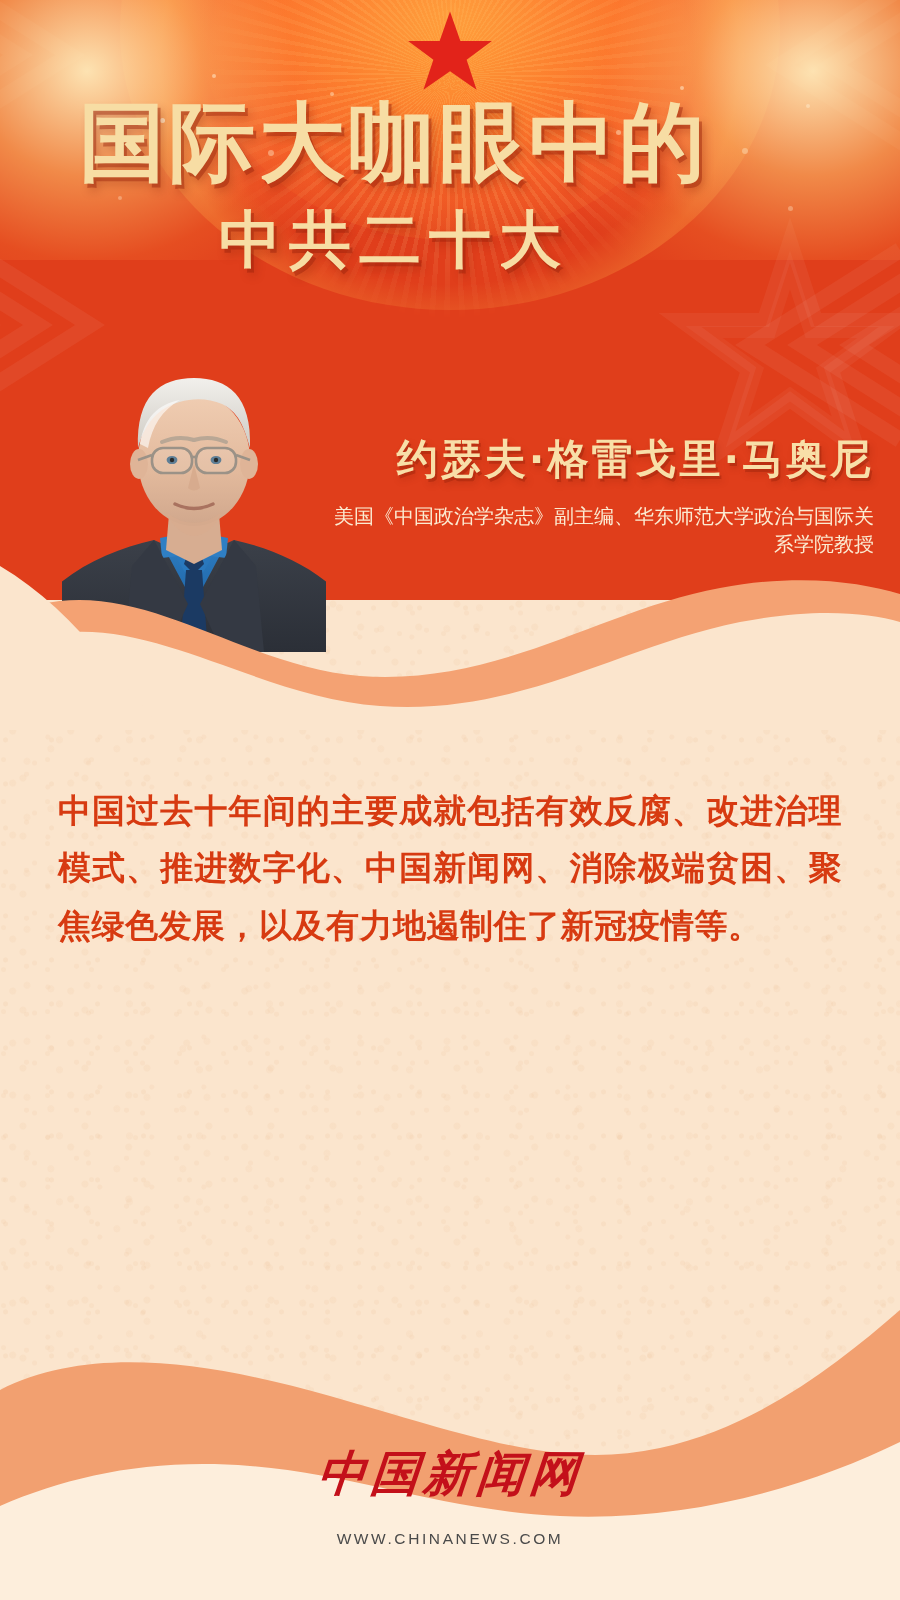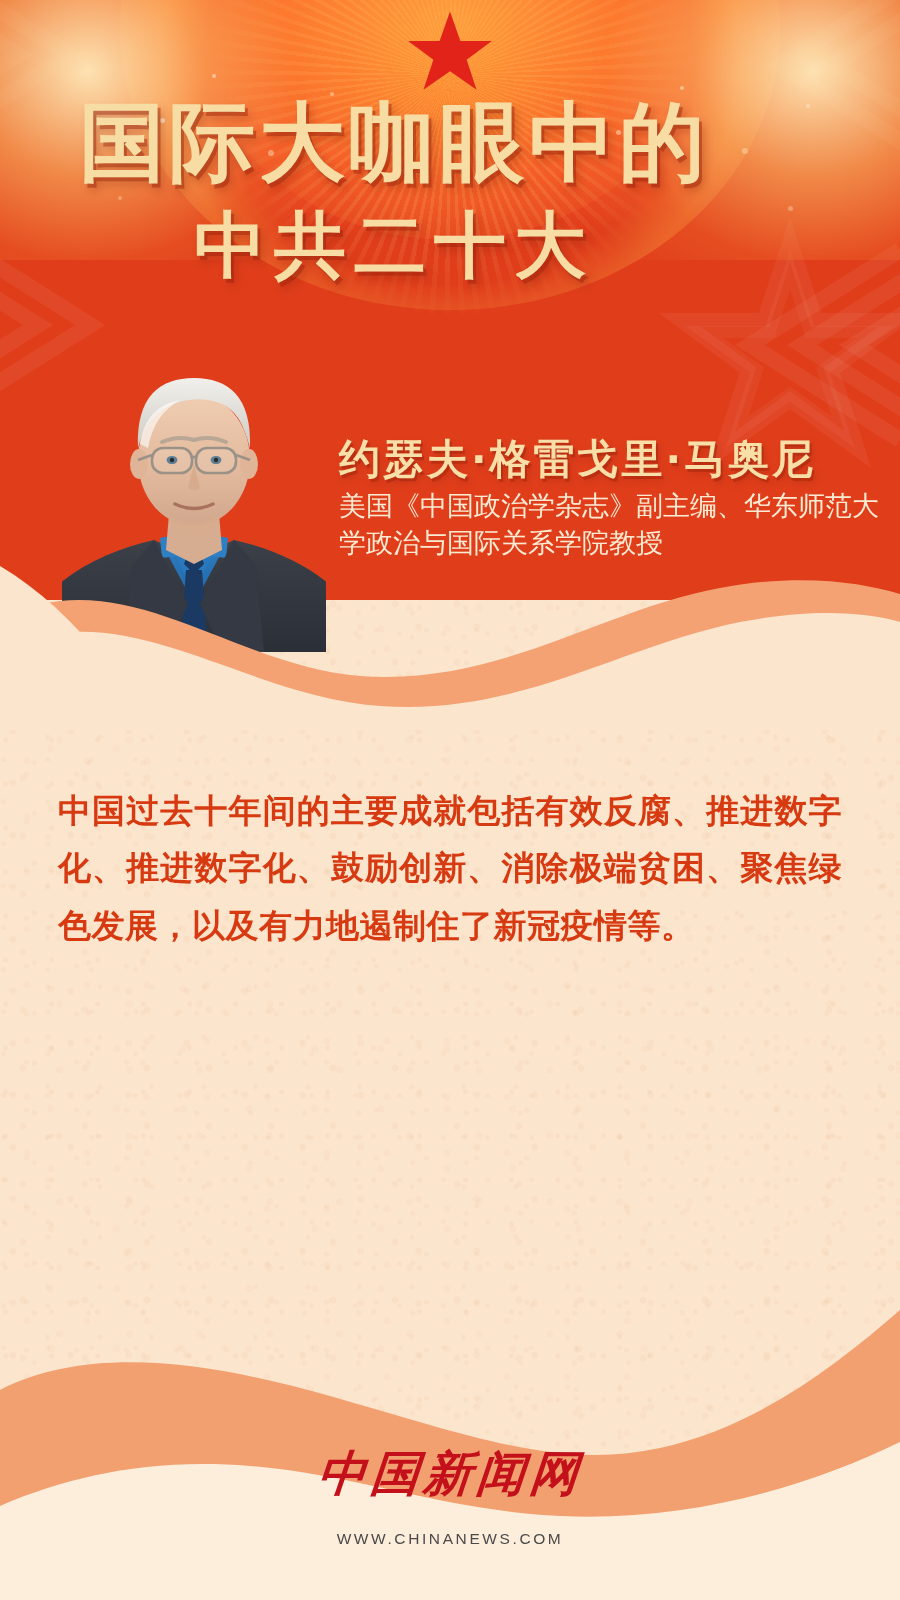--- a/index.html
+++ b/index.html
@@ -125,61 +125,61 @@
     font-family: "DejaVu Sans", "Liberation Sans", sans-serif;
     font-weight: 700;
     color: #F7DDA4;
     letter-spacing: 4px;
     line-height: 1.18;
     text-shadow:
       3px 4px 0 rgba(150,32,10,0.42),
       5px 7px 10px rgba(130,28,8,0.30);
   }
   .title-line.l1 { font-size: 86px; }
-  .title-line.l2 { font-size: 72px; margin-top: 10px; letter-spacing: 8px; }
+  .title-line.l2 { font-size: 62px; margin-top: 10px; letter-spacing: 8px; }
 
   
   .portrait-wrap {
     position: absolute;
     left: 62px;
     top: 352px;
     width: 264px;
     height: 300px;
     z-index: 7;
   }
   .portrait {
     position: absolute;
     inset: 0;
   }
   .portrait svg { display:block; width: 264px; height: 300px; }
 
   
   .name-block {
     position: absolute;
-    left: 339px;
+    left: 318px;
     top: 432px;
     width: 556px;
-    text-align: left;
+    text-align: right;
     z-index: 6;
   }
   .person-name {
     font-family: "DejaVu Sans", "Liberation Sans", sans-serif;
     font-weight: 700;
     font-size: 41px;
     letter-spacing: 3px;
     color: #F8DFA8;
     text-shadow:
       2px 3px 0 rgba(150,32,10,0.40),
       3px 5px 7px rgba(130,28,8,0.28);
     white-space: nowrap;
   }
   .person-role {
-    margin-top: 0;
+    margin-top: 16px;
     font-family: "DejaVu Sans", "Liberation Sans", sans-serif;
-    font-size: 27px;
+    font-size: 20px;
     line-height: 1.38;
     color: #FBEBD2;
     letter-spacing: 0px;
     font-weight: 400;
   }
 
   
   .wave-top {
     position: absolute;
     left: 0;
@@ -443,21 +443,21 @@
 
       <path d="M0,150 C120,86 230,196 360,206 C500,216 600,140 720,118 C800,103 860,112 900,124 L900,260 L0,260 Z" fill="#F4A273"></path>
 
       <path d="M0,182 C120,118 240,226 380,236 C520,246 620,176 740,152 C812,138 866,142 900,152 L900,260 L0,260 Z" fill="#FBE5CD"></path>
 
       <path d="M0,96 C40,120 74,152 104,190 C130,222 150,244 164,260 L0,260 Z" fill="#FBE5CD"></path>
     </svg>
   </div>
 
   <div class="article">
-    <p class="para">中国过去十年间的主要成就包括有效反腐、推进数字化、推进数字化、鼓励创新、消除极端贫困、聚焦绿色发展，以及有力地遏制住了新冠疫情等。</p>
+    <p class="para">中国过去十年间的主要成就包括有效反腐、改进治理模式、推进数字化、中国新闻网、消除极端贫困、聚焦绿色发展，以及有力地遏制住了新冠疫情等。</p>
   </div>
 
   <div class="wave-bottom">
     <svg viewBox="0 0 900 330" preserveAspectRatio="none" xmlns="http://www.w3.org/2000/svg" aria-hidden="true">
 
       <path d="M0,120 C90,74 210,92 330,126 C470,166 560,200 660,178 C760,156 840,92 900,40 L900,330 L0,330 Z" fill="#F2A070"></path>
 
       <path d="M0,236 C70,206 150,188 250,196 C360,205 440,240 560,246 C690,252 810,216 900,172 L900,330 L0,330 Z" fill="#FDEEDC"></path>
     </svg>
   </div>

